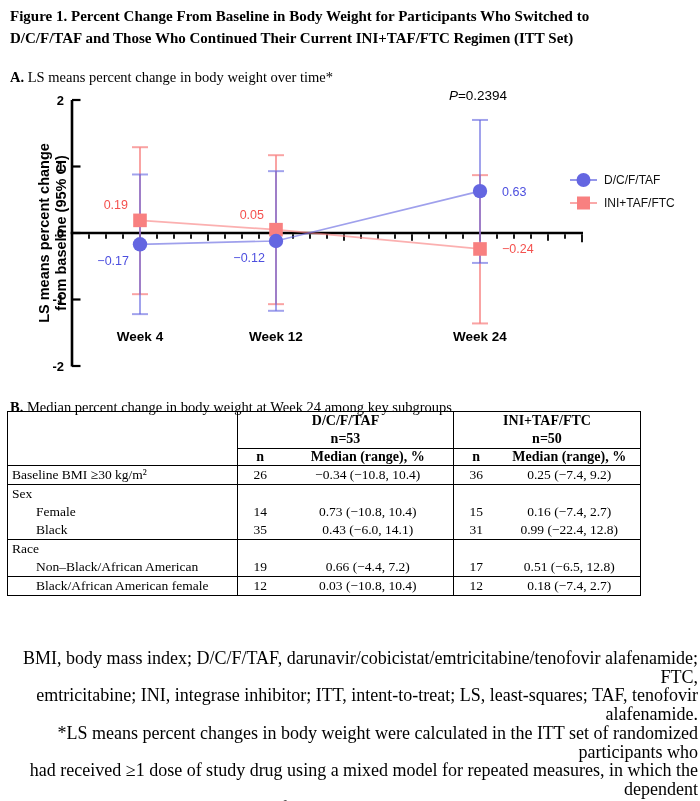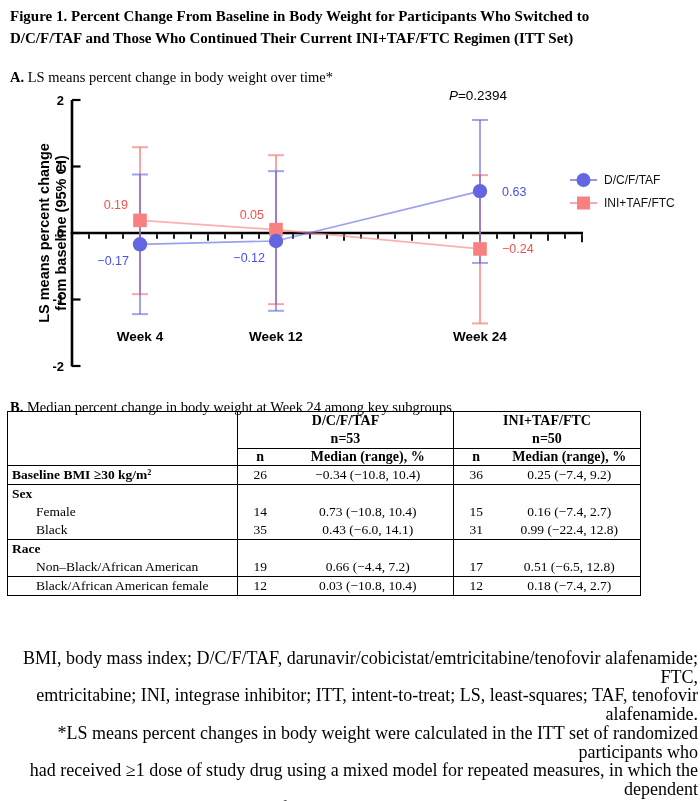--- a/index.html
+++ b/index.html
@@ -37,21 +37,21 @@
     font-size:13.5px;
     table-layout:fixed;
   }
   #subgroup-table th{font-size:14px;font-weight:bold;text-align:center;padding:0 2px;}
   #subgroup-table td{padding:0 2px;}
   #subgroup-table .group-head{white-space:pre-line;line-height:18px;vertical-align:middle;}
   #subgroup-table .v-left{border-left:1.2px solid #000;}
   #subgroup-table .hdr-bot{border-bottom:1.2px solid #000;}
   #subgroup-table tr.rb > td{border-bottom:1.2px solid #000;}
   #subgroup-table td.lbl{text-align:left;padding-left:4px;height:18px;}
-  #subgroup-table td.lbl.bold, #subgroup-table td.lbl.group{font-weight:bold;}
+  #subgroup-table td.lbl.bold, #subgroup-table td.lbl.group{font-weight:normal;}
   #subgroup-table td.lbl.indent{padding-left:28px;}
   #subgroup-table td.num{text-align:center;}
   .footnote{
     position:absolute;left:12px;top:649px;width:686px;
     font-size:18px;line-height:18.7px;
     white-space:pre-line;
     text-align:right;
   }
 </style>
 </head>

